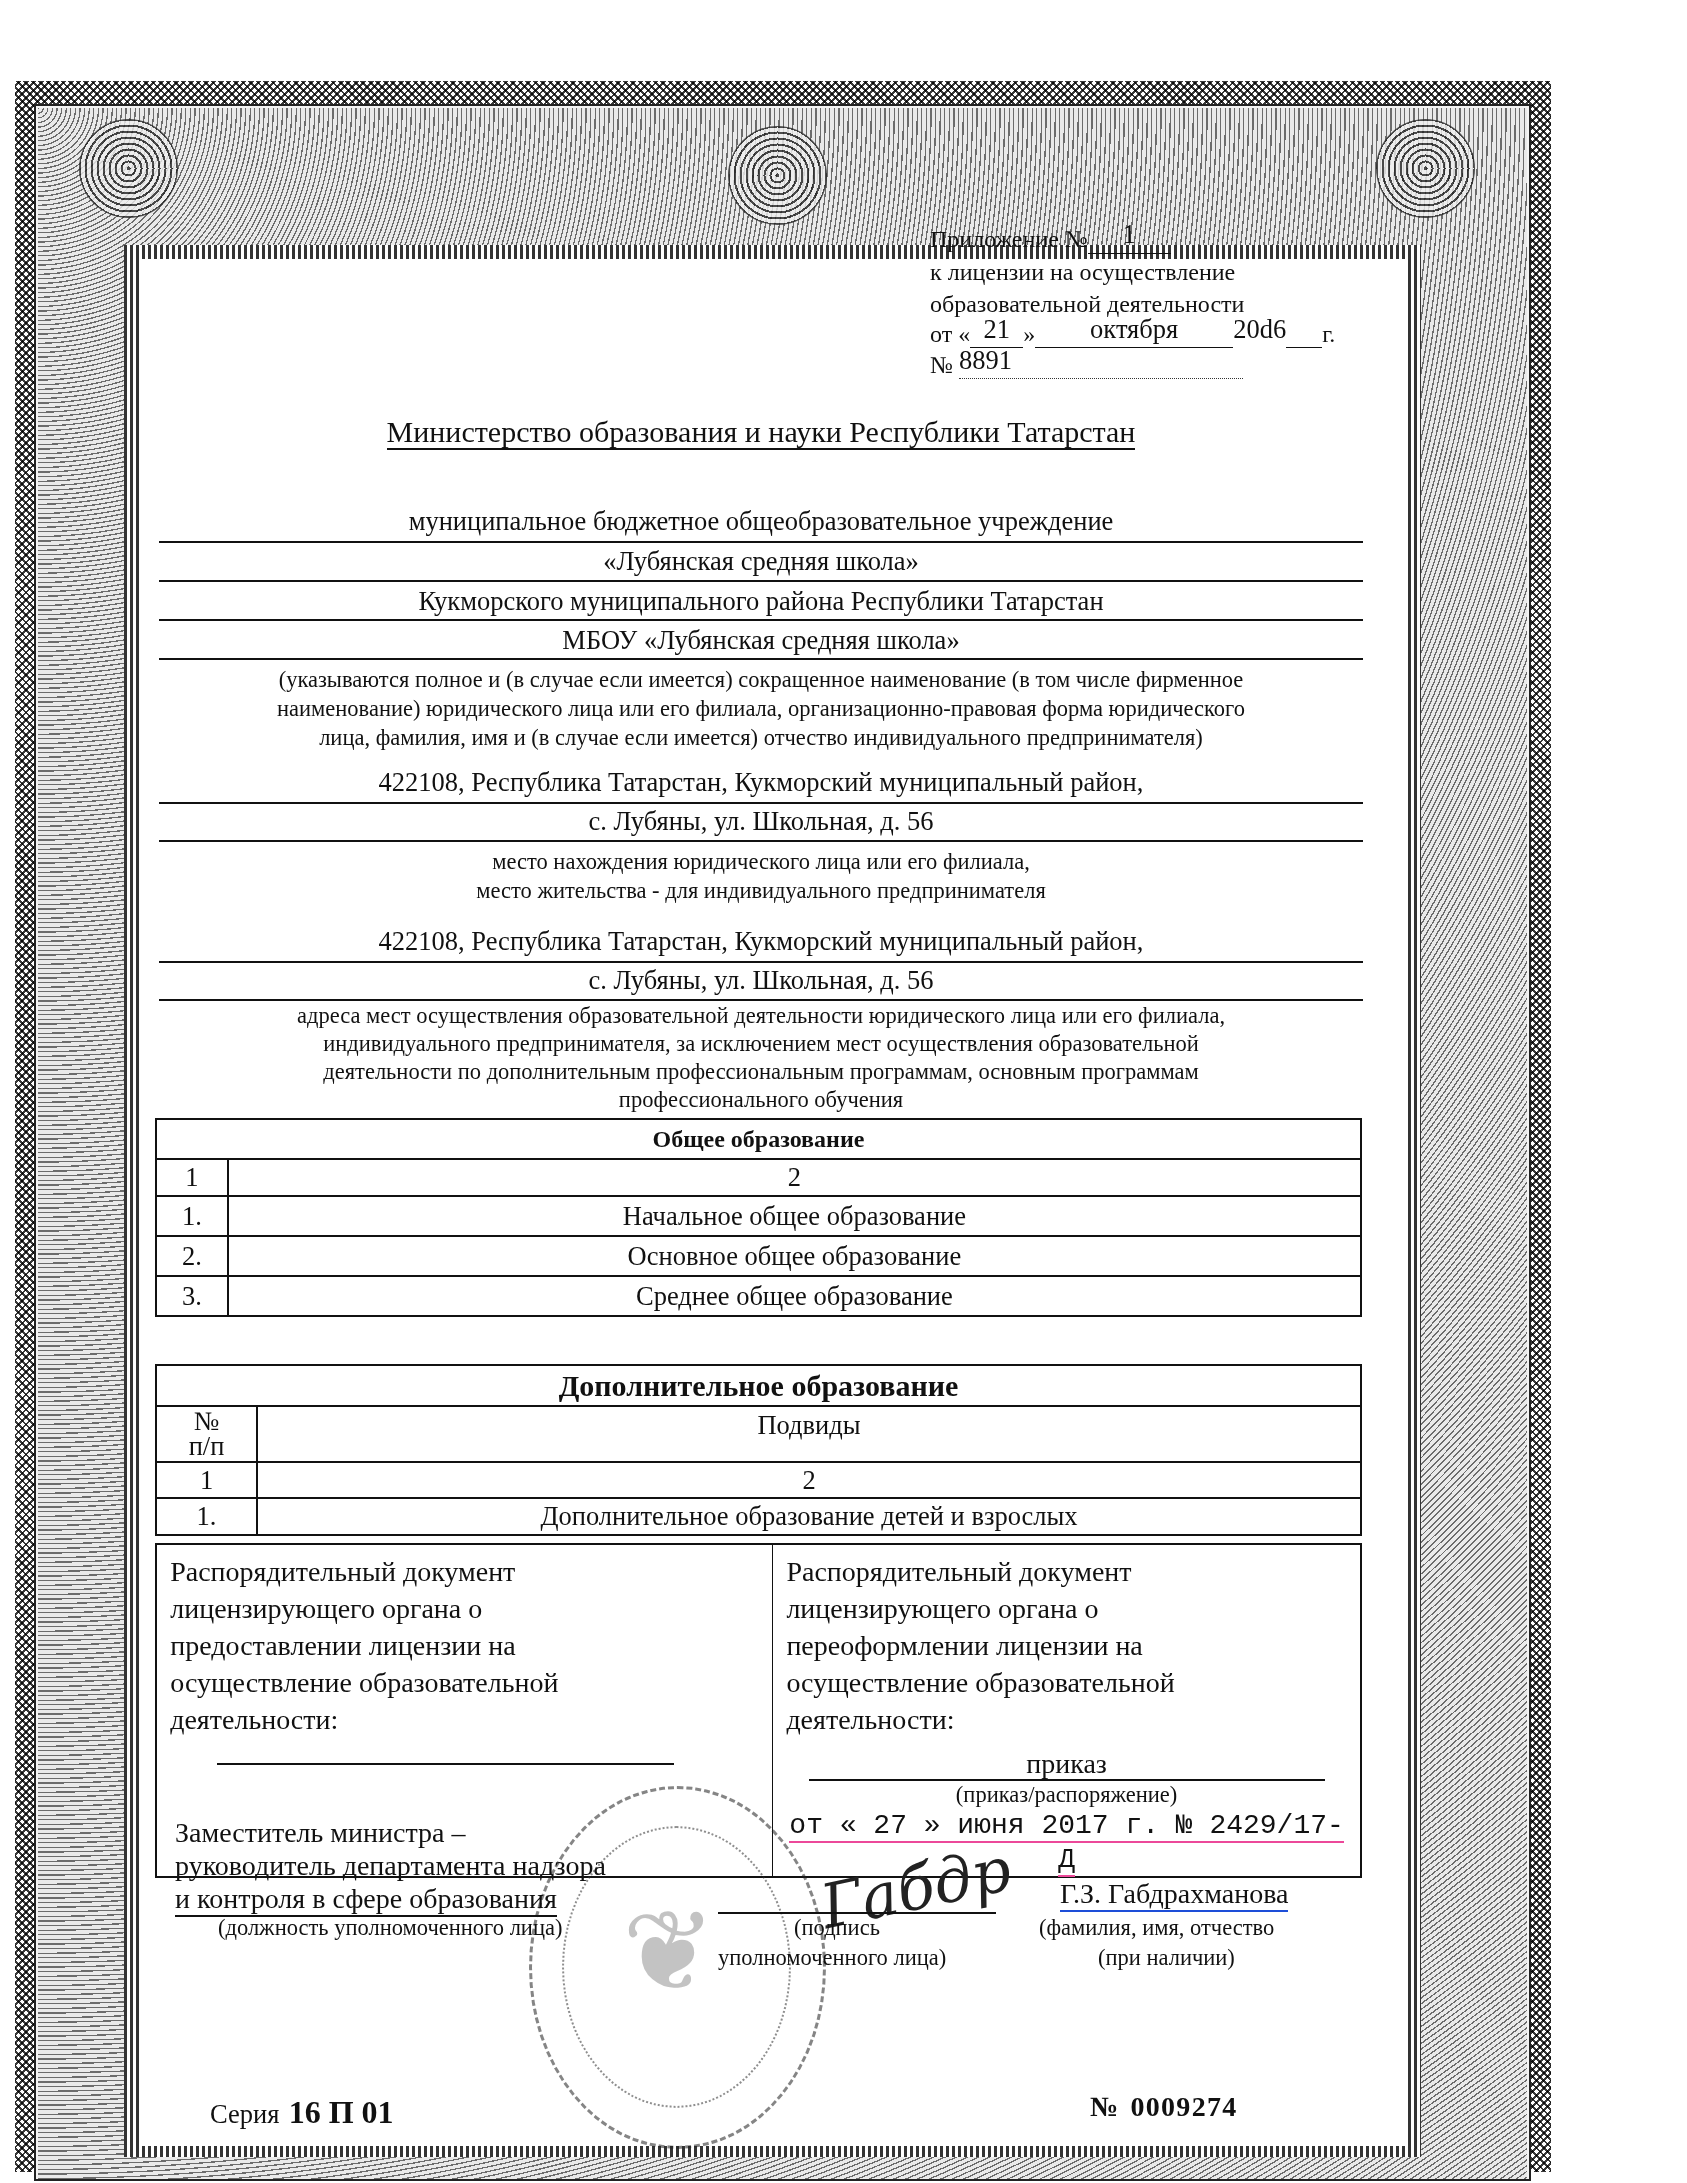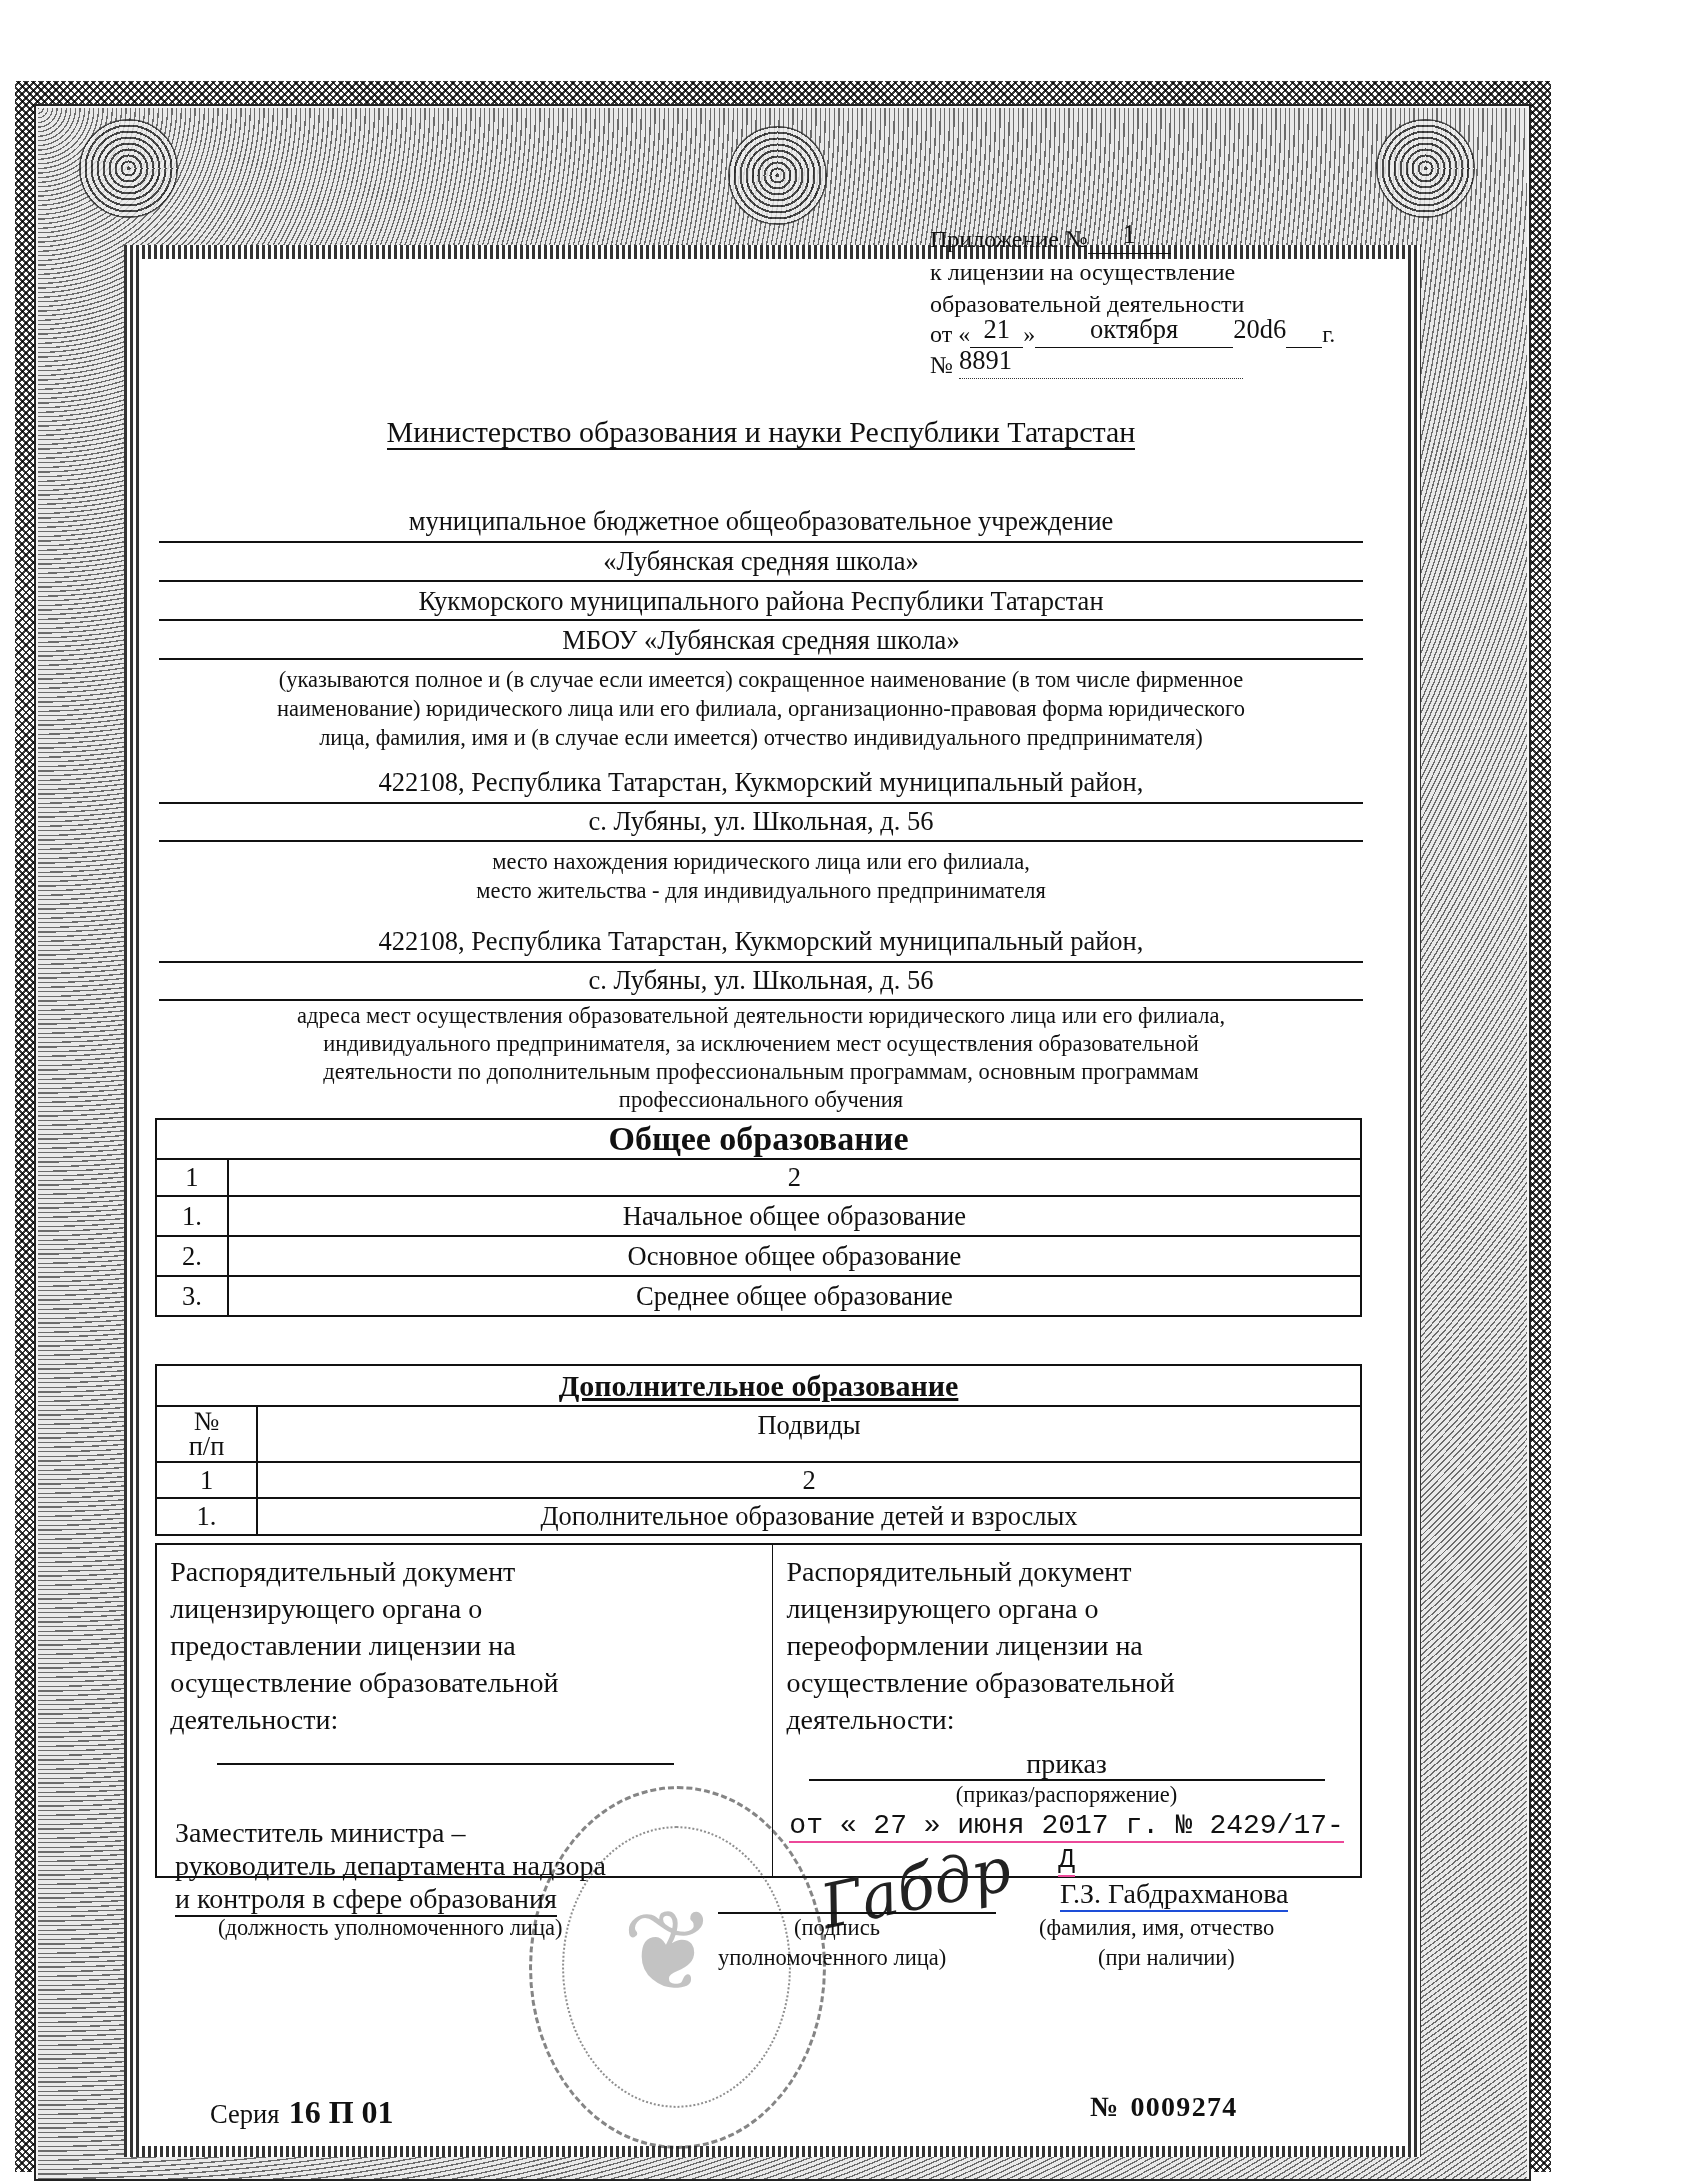--- a/index.html
+++ b/index.html
@@ -140,21 +140,21 @@
   <div class="line-text small" style="top:1002px;line-height:28px;">
     <div>адреса мест осуществления образовательной деятельности юридического лица или его филиала,</div>
     <div>индивидуального предпринимателя, за исключением мест осуществления образовательной</div>
     <div>деятельности по дополнительным профессиональным программам, основным программам</div>
     <div>профессионального обучения</div>
   </div>
 
   <table class="lt" style="left:155px;top:1118px;width:1207px;">
     <tbody>
         <tr style="height:40px;">
-      <td colspan="2" style="font-weight:bold;font-size:34px;">Общее образование</td>
+      <td colspan="2" style="font-weight:bold;font-size:24px;">Общее образование</td>
     </tr>
     <tr style="height:37px;">
       <td>1</td>
       <td>2</td>
     </tr>
     <tr style="height:40px;">
       <td>1.</td>
       <td>Начальное общее образование</td>
     </tr>
     <tr style="height:40px;">
@@ -164,21 +164,21 @@
     <tr style="height:40px;">
       <td>3.</td>
       <td>Среднее общее образование</td>
     </tr>
   </tbody>
     </table>
 
   <table class="lt" style="left:155px;top:1364px;width:1207px;">
     <tbody>
         <tr style="height:41px;">
-      <td colspan="2" style="font-weight:bold;font-size:30px;text-decoration:underline;">Дополнительное образование</td>
+      <td colspan="2" style="font-weight:bold;font-size:30px;">Дополнительное образование</td>
     </tr>
     <tr style="height:56px;">
       <td style="width:99px;line-height:25px;">
         <div>№</div>
         <div>п/п</div>
       </td>
       <td style="vertical-align:top;padding-top:2.6px;">Подвиды</td>
     </tr>
     <tr style="height:36px;">
       <td>1</td>

